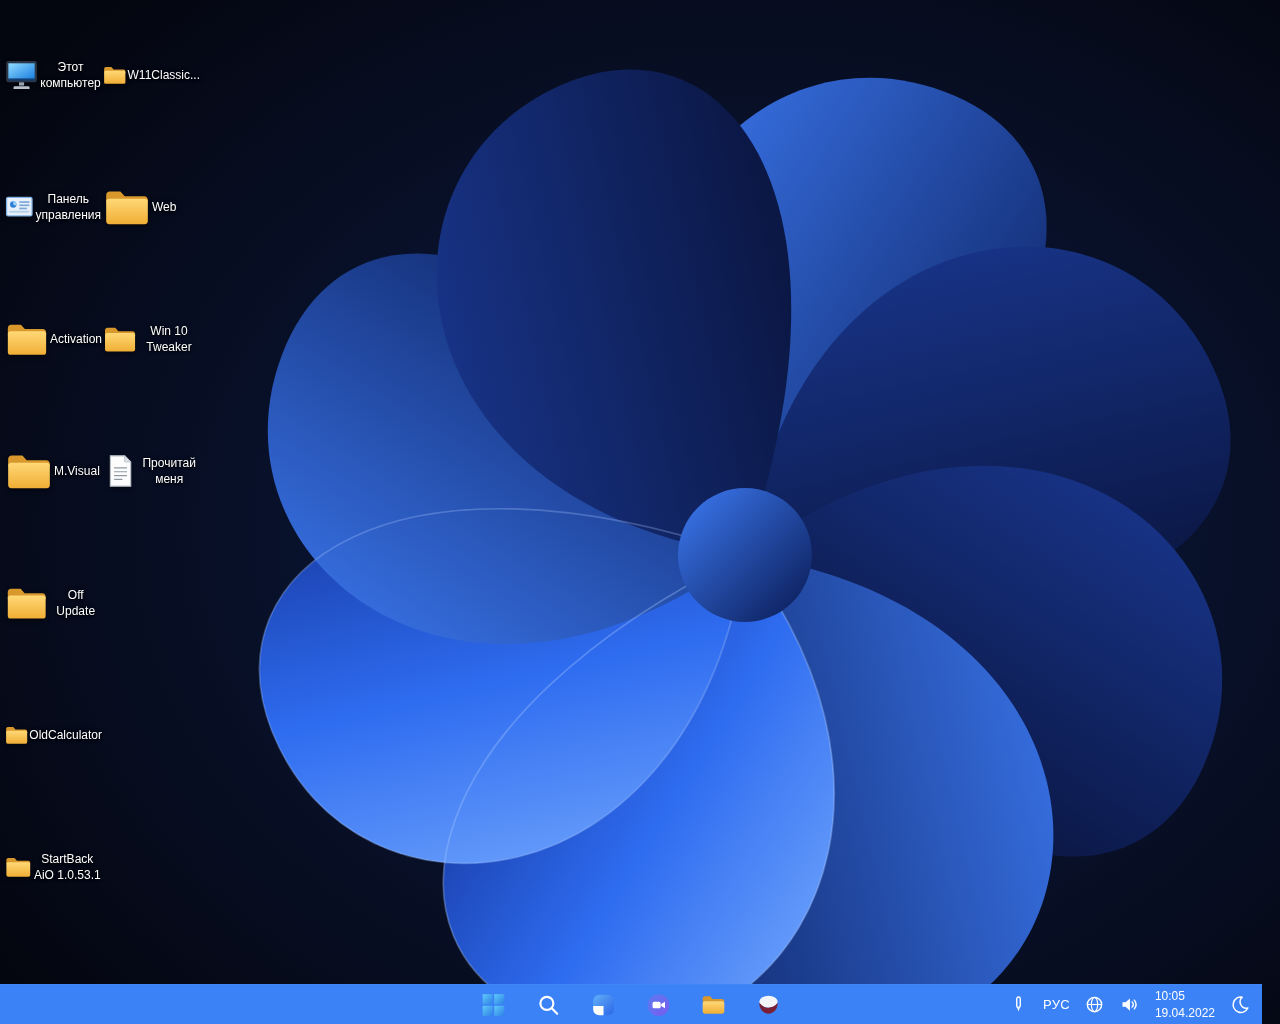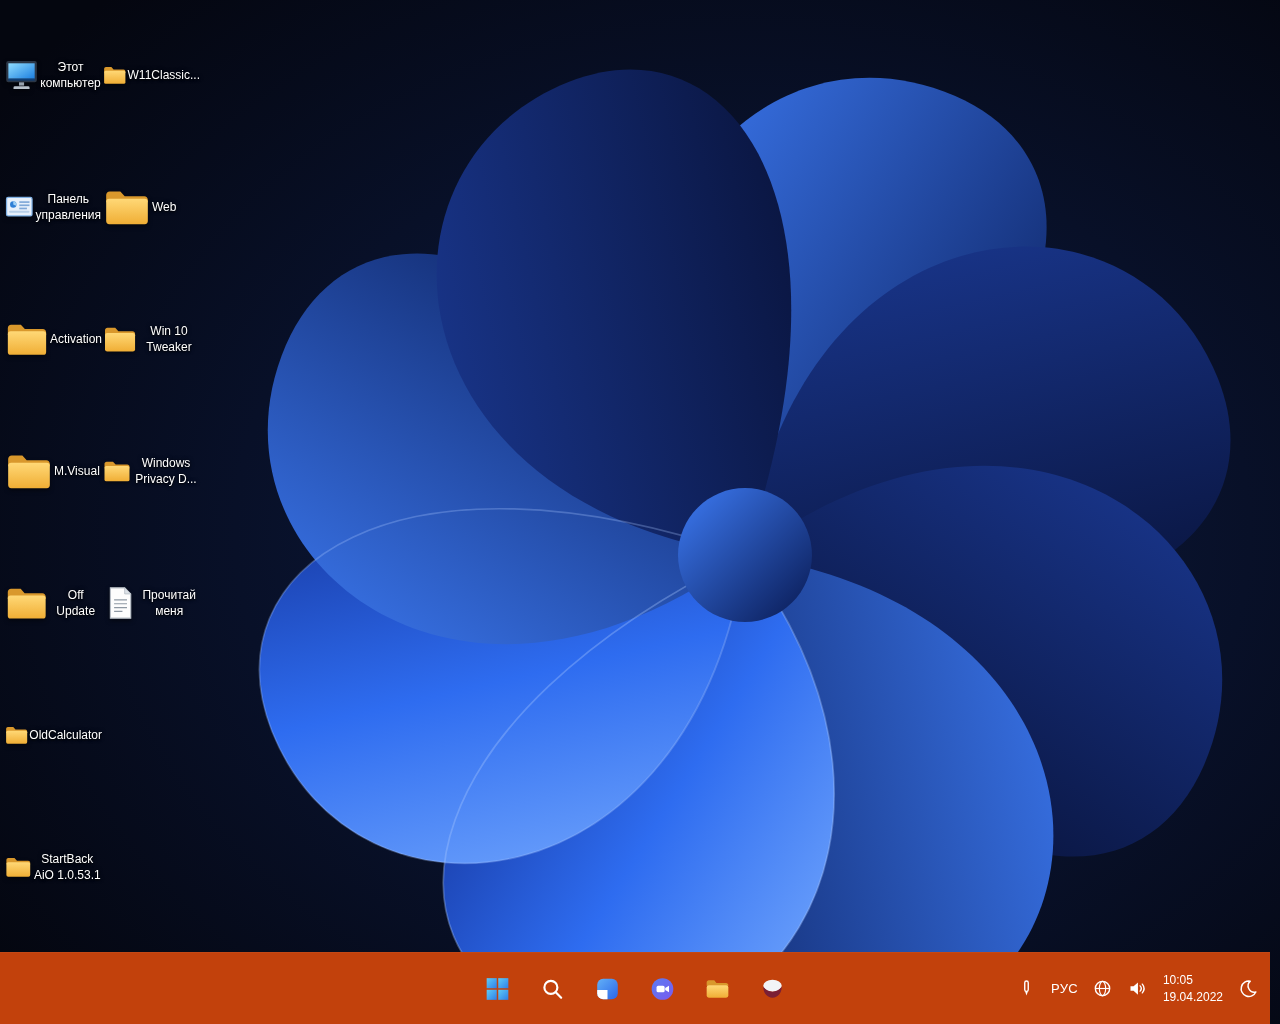--- a/index.html
+++ b/index.html
@@ -10,21 +10,21 @@
 
   
   .icon-grid{position:absolute;top:6px;left:4px;display:grid;
              grid-template-rows:repeat(7,132px);grid-auto-flow:column;grid-auto-columns:98px}
   .desk-icon{width:98px;display:flex;flex-direction:row;align-items:center;padding-top:5px;cursor:default}
   .desk-icon .glyph{width:50px;height:50px;filter:drop-shadow(0 2px 2px rgba(0,0,0,.5))}
   .desk-icon .label{margin-top:3px;max-width:88px;font-size:12px;line-height:1.3;color:#fff;text-align:center;
                     text-shadow:0 1px 2px rgba(0,0,0,.95),0 0 4px rgba(0,0,0,.7)}
 
   
-  .taskbar{position:absolute;left:0;right:10px;bottom:0;height:72px;background:#c2410c;
+  .taskbar{position:absolute;left:0;right:18px;bottom:0;height:40px;background:#3b82f6;
            border-top:1px solid rgba(255,255,255,.04);display:flex;align-items:center;z-index:5}
   .tb-center{position:absolute;left:50%;transform:translateX(-50%);display:flex;gap:15px}
   .tb-btn{width:40px;height:40px;border-radius:5px;display:flex;align-items:center;justify-content:center;cursor:pointer}
   .tb-btn .tbsvg{width:26px;height:26px}
   .tb-right{position:absolute;right:6px;display:flex;align-items:center;gap:4px}
   .tray-btn{height:40px;min-width:30px;padding:0 5px;border-radius:5px;display:flex;align-items:center;
             justify-content:center;color:#fff;cursor:pointer}
   .tray-btn .trsvg{width:21px;height:21px}
   .lang{font-size:13px;color:#fff;letter-spacing:.3px}
   .clock{color:#fff;font-size:12px;text-align:left;line-height:1.35;padding:0 6px;cursor:pointer}
@@ -250,26 +250,20 @@
       <div class="label">Web</div>
     </div>
     <div class="desk-icon">
       <svg class="glyph">
           <use href="#sym-folder"></use>
         </svg>
       <div class="label">Win 10 Tweaker</div>
     </div>
     <div class="desk-icon">
       <svg class="glyph">
-          <use href="#sym-folder"></use>
-        </svg>
-      <div class="label">Windows Privacy D...</div>
-    </div>
-    <div class="desk-icon">
-      <svg class="glyph">
           <use href="#sym-doc"></use>
         </svg>
       <div class="label">Прочитай меня</div>
     </div>
   </div>
 
   <div class="taskbar">
 
     <div class="tb-center">
       <div class="tb-btn">

